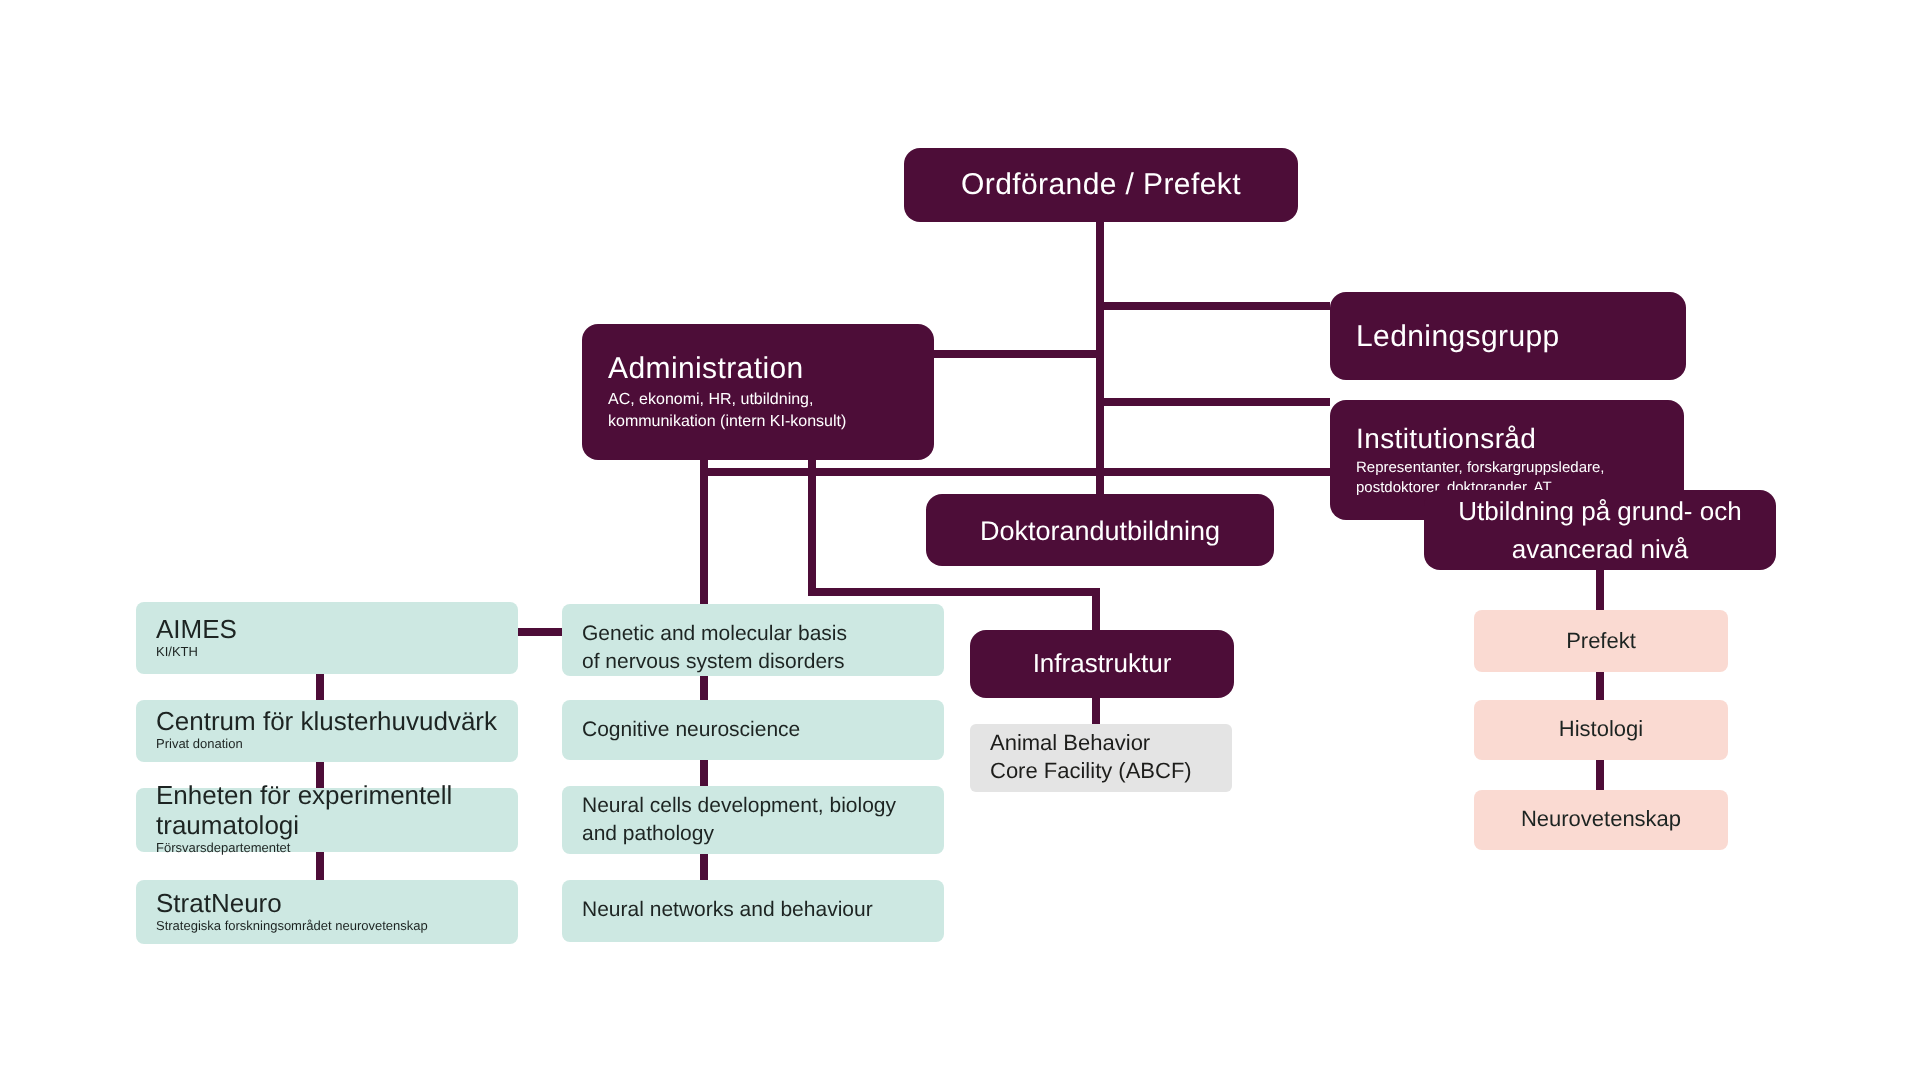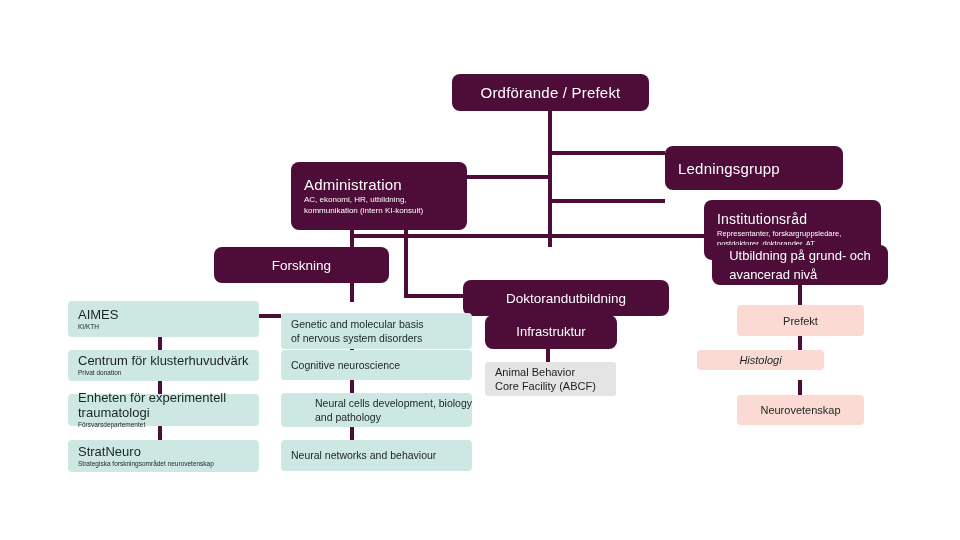--- a/index.html
+++ b/index.html
@@ -14,60 +14,60 @@
   #canvas{position:relative;width:960px;height:540px;background:#ffffff;overflow:hidden;}
 
   .line{position:absolute;background:var(--plum);z-index:1;}
 
   .box{position:absolute;box-sizing:border-box;z-index:2;display:flex;flex-direction:column;}
   .dark{background:var(--plum);color:#ffffff;border-radius:8px;}
   .teal{background:var(--teal);color:var(--ink);border-radius:4px;}
   .pink{background:var(--pink);color:var(--ink);border-radius:4px;}
   .grey{background:var(--grey);color:#1d1d1b;border-radius:3px;}
 
-  .center{align-items:center;justify-content:center;}
+  .center{align-items:center;justify-content:center;text-align:center;}
   .leftpad{align-items:flex-start;justify-content:center;padding-left:13px;padding-right:8px;text-align:left;margin-top:21px;}
 
   .t15{font-size:15px;letter-spacing:.2px;}
   .t14{font-size:14px;letter-spacing:.2px;}
   .t13{font-size:13px;line-height:1.5;}
   .t135{font-size:13.5px;}
   .t11{font-size:11px;}
   .t105{font-size:10.5px;line-height:1.35;}
   .t10{font-size:13px;}
   .sub{font-size:8px;line-height:1.3;margin-top:2px;white-space:pre-line;}
   .subxs{font-size:6.5px;line-height:1.25;margin-top:1px;}
   .pre{white-space:pre-line;}
 
   
   .n-ordforande{left:452px;top:74px;width:197px;height:37px;}
   .n-ledningsgrupp{left:665px;top:125px;width:178px;height:44px;}
   .n-administration{left:291px;top:141px;width:176px;height:68px;justify-content:center;}
-  .n-institutionsrad{left:704px;top:179px;width:177px;height:60px;justify-content:center;}
+  .n-institutionsrad{left:665px;top:179px;width:177px;height:60px;justify-content:center;}
   .n-forskning{left:214px;top:247px;width:175px;height:36px;}
-  .n-doktorand{left:463px;top:247px;width:206px;height:36px;margin-top:33px;}
+  .n-doktorand{left:463px;top:247px;width:174px;height:36px;}
   .n-utbildning{left:712px;top:245px;width:176px;height:40px;}
   .n-infrastruktur{left:485px;top:315px;width:132px;height:34px;}
   .n-abcf{left:485px;top:362px;width:131px;height:34px;justify-content:center;padding-left:10px;font-size:11px;line-height:1.3;}
 
   
   .n-aimes{left:68px;top:301px;width:191px;height:36px;justify-content:center;padding-left:10px;}
   .n-centrum{left:68px;top:350px;width:191px;height:31px;justify-content:center;padding-left:10px;}
   .n-enheten{left:68px;top:394px;width:191px;height:32px;justify-content:center;padding-left:10px;}
   .n-stratneuro{left:68px;top:440px;width:191px;height:32px;justify-content:center;padding-left:10px;}
 
   
-  .n-genetic{left:281px;top:302px;width:191px;height:36px;justify-content:center;padding-left:10px;margin-top:11px;}
+  .n-genetic{left:281px;top:302px;width:191px;height:36px;justify-content:flex-end;padding-left:10px;}
   .n-cognitive{left:281px;top:350px;width:191px;height:30px;justify-content:center;padding-left:10px;}
-  .n-neuralcells{left:281px;top:393px;width:191px;height:34px;justify-content:center;padding-left:10px;align-items:flex-end;}
+  .n-neuralcells{left:281px;top:393px;width:191px;height:34px;justify-content:center;padding-left:10px;}
   .n-neuralnetworks{left:281px;top:440px;width:191px;height:31px;justify-content:center;padding-left:10px;}
 
   
   .n-anatomi{left:737px;top:305px;width:127px;height:31px;}
-  .n-histologi{left:697px;top:350px;width:127px;height:20px;font-style:italic;}
+  .n-histologi{left:737px;top:350px;width:127px;height:30px;}
   .n-neurovetenskap{left:737px;top:395px;width:127px;height:30px;}
 
   
   .c-trunk{left:548px;top:111px;width:4px;height:136px;}
   .c-ledningsgrupp{left:550px;top:151px;width:115px;height:4px;}
   .c-admin{left:467px;top:175px;width:83px;height:4px;}
   .c-institutionsrad{left:550px;top:199px;width:115px;height:4px;}
   .c-bus{left:351px;top:234px;width:451px;height:4px;}
   .c-admin-left-drop{left:350px;top:209px;width:4px;height:93px;}
   .c-admin-right-drop{left:404px;top:209px;width:4px;height:87px;}
@@ -126,23 +126,20 @@
     <span class="sub">AC, ekonomi, HR, utbildning,
 kommunikation (intern KI-konsult)</span>
   </div>
 
   <div class="box dark leftpad n-institutionsrad">
     <span class="t14">Institutionsråd</span>
     <span class="sub" style="font-size:7.5px;">Representanter, forskargruppsledare,
 postdoktorer, doktorander, AT</span>
   </div>
 
-  <div class="box dark center t135 n-forskning">
-    <span>Forskning</span>
-  </div>
 
   <div class="box dark center t135 n-doktorand">
     <span>Doktorandutbildning</span>
   </div>
 
   <div class="box dark center t13 pre n-utbildning">
     <span class="pre">Utbildning på grund- och
 avancerad nivå</span>
   </div>
 

